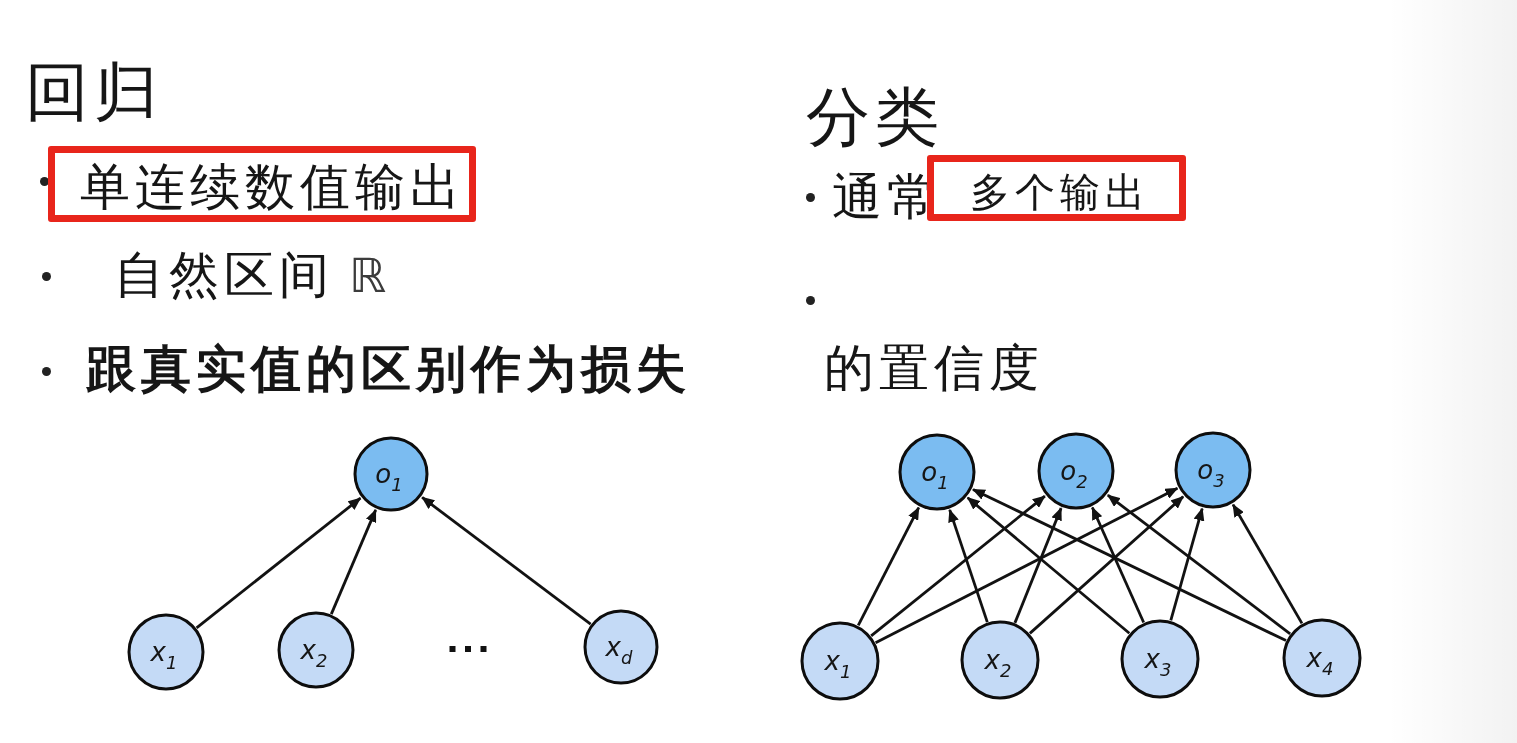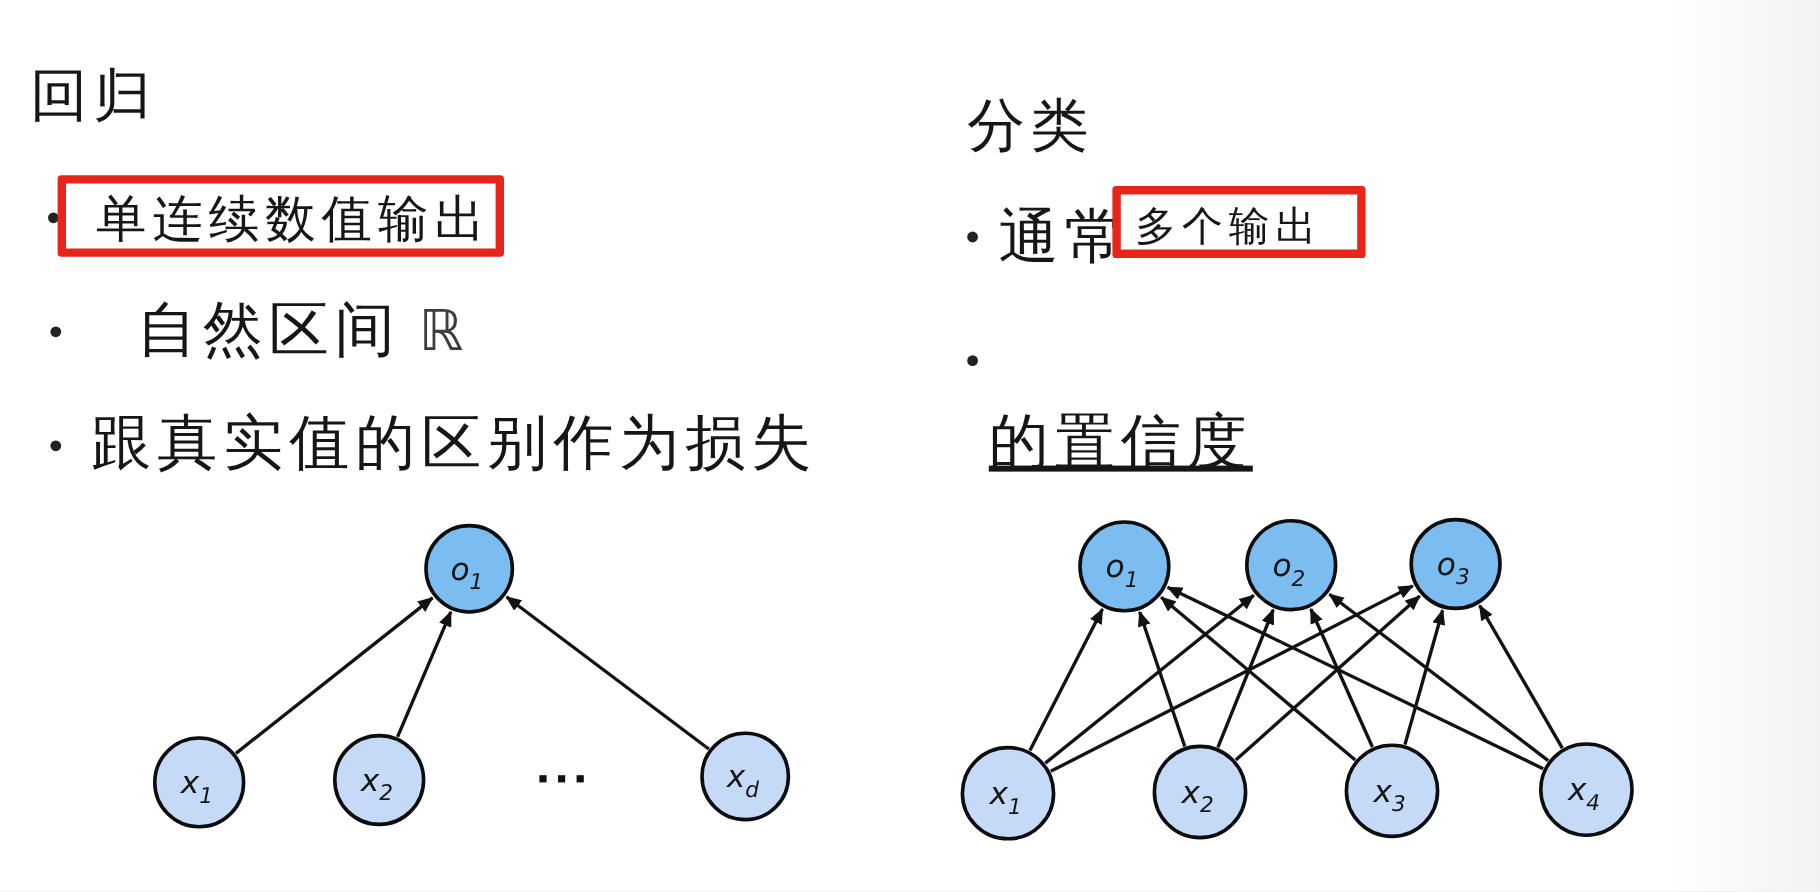--- a/index.html
+++ b/index.html
@@ -15,24 +15,23 @@
   .edge-shade {
     position: absolute;
     top: 0; right: 0;
     width: 130px; height: 743px;
     background: linear-gradient(to right, rgba(0,0,0,0), rgba(0,0,0,0.05));
     pointer-events: none;
   }
   .cjk { line-height: 1; white-space: nowrap; }
   .title {
     position: absolute;
-    font-size: 48px;
+    font-size: 64px;
     letter-spacing: 5px;
     line-height: 1;
-    font-family: Liberation Mono, monospace;
   }
   .title-left  { left: 25px;  top: 60px; }
   .title-right { left: 783px; top: 85px; margin-left: 23px; }
   .bullet-dot {
     position: absolute;
     width: 9px; height: 9px;
     border-radius: 50%;
     background: #222222;
   }
   .btext {
@@ -66,41 +65,41 @@
 </style>
 </head>
 <body>
 
 <div class="slide">
 
   <div class="title title-left cjk">回归</div>
 
   <span class="bullet-dot" style="left:40px; top:177px;"></span>
   <div class="hl-box-left">
-    <span class="cjk" style="font-size:42px; letter-spacing:5px;">单连续数值输出</span>
+    <span class="cjk" style="font-size:50px; letter-spacing:5px;">单连续数值输出</span>
   </div>
 
   <span class="bullet-dot" style="left:42px; top:272px;"></span>
   <div class="btext" style="left:78px; top:250px;margin-left:36px;">
     <span>自然区间</span><span class="rsym">ℝ</span>
   </div>
 
   <span class="bullet-dot" style="left:42px; top:367px;"></span>
-  <div class="btext" style="left:76px; top:344px;">跟真实值的区别作为损失</div>
+  <div class="btext" style="left:86px; top:344px;font-weight:bold;">跟真实值的区别作为损失</div>
 
   <div class="title title-right cjk">分类</div>
 
   <span class="bullet-dot" style="left:806px; top:193px;"></span>
   <div class="btext" style="left:832px; top:172px;">通常</div>
   <div class="hl-box-right">
-    <span class="cjk" style="font-size:34px; letter-spacing:5px;">多个输出</span>
+    <span class="cjk" style="font-size:40px; letter-spacing:5px;margin-left:24px;">多个输出</span>
   </div>
 
   <span class="bullet-dot" style="left:806px; top:296px;"></span>
-  <div class="btext" style="left:824px; top:343px;text-decoration:underline;">的置信度</div>
+  <div class="btext" style="left:824px; top:343px;">的置信度</div>
 
   <svg class="net-svg" width="760" height="343" viewBox="0 0 760 343">
       <defs>
         <marker id="regression-network-arrow" markerWidth="14" markerHeight="11" refX="12" refY="5.5" orient="auto" markerUnits="userSpaceOnUse">
           <path d="M0,0 L13,5.5 L0,11 Z" fill="#121212"></path>
         </marker>
       </defs>
       <line x1="196.58605481192686" y1="227.8030321932312" x2="360.4139451880731" y2="98.19696780676881" stroke="#121212" stroke-width="2.8" marker-end="url(#regression-network-arrow)"></line>
       <line x1="331.2890110597179" y1="214.12178737986207" x2="375.7109889402821" y2="109.87821262013793" stroke="#121212" stroke-width="2.8" marker-end="url(#regression-network-arrow)"></line>
       <line x1="590.6317180037942" y1="224.15777049850604" x2="422.16744731189544" y2="97.44334080416485" stroke="#121212" stroke-width="2.8" marker-end="url(#regression-network-arrow)"></line>

